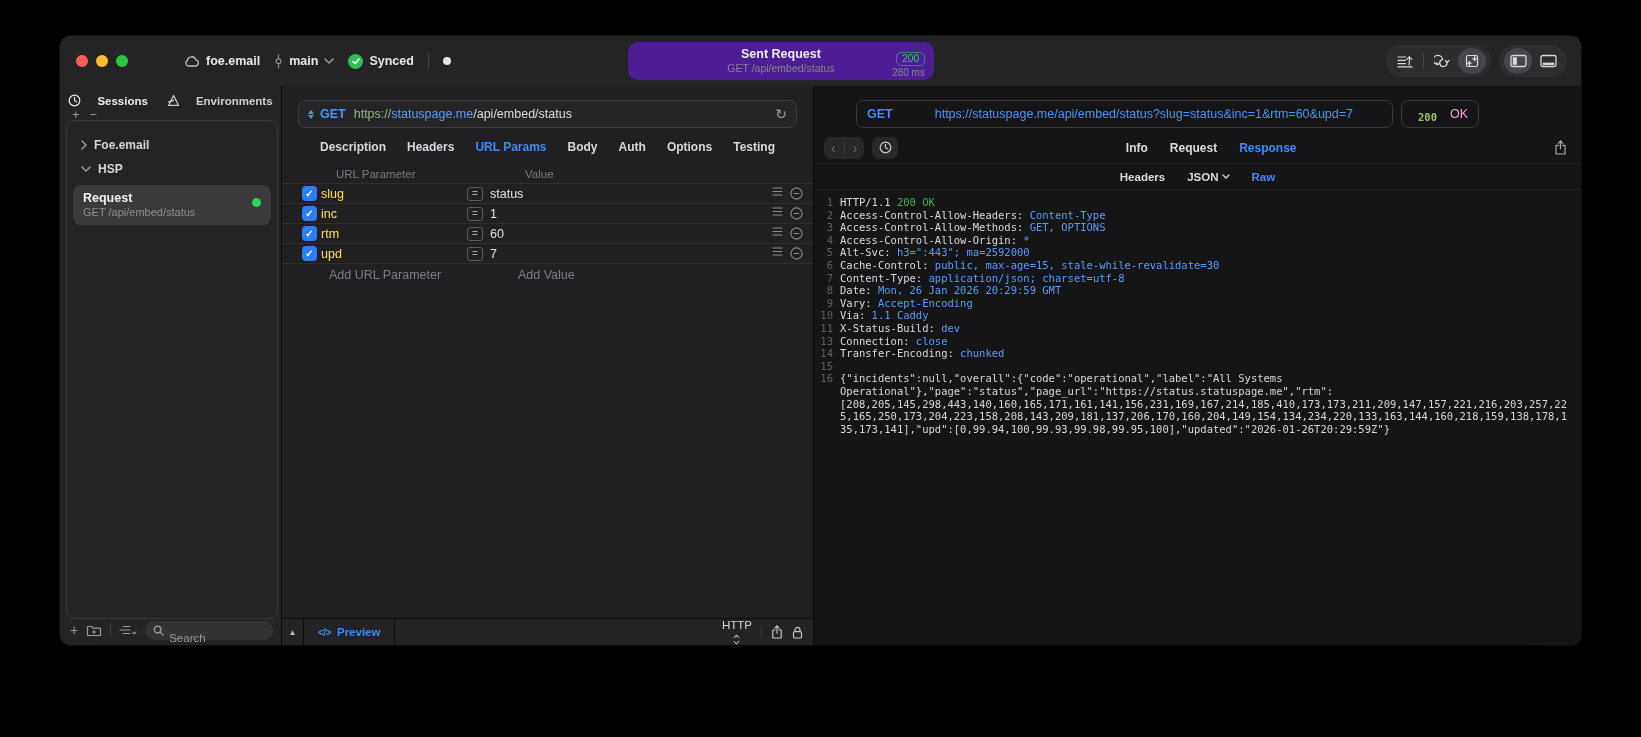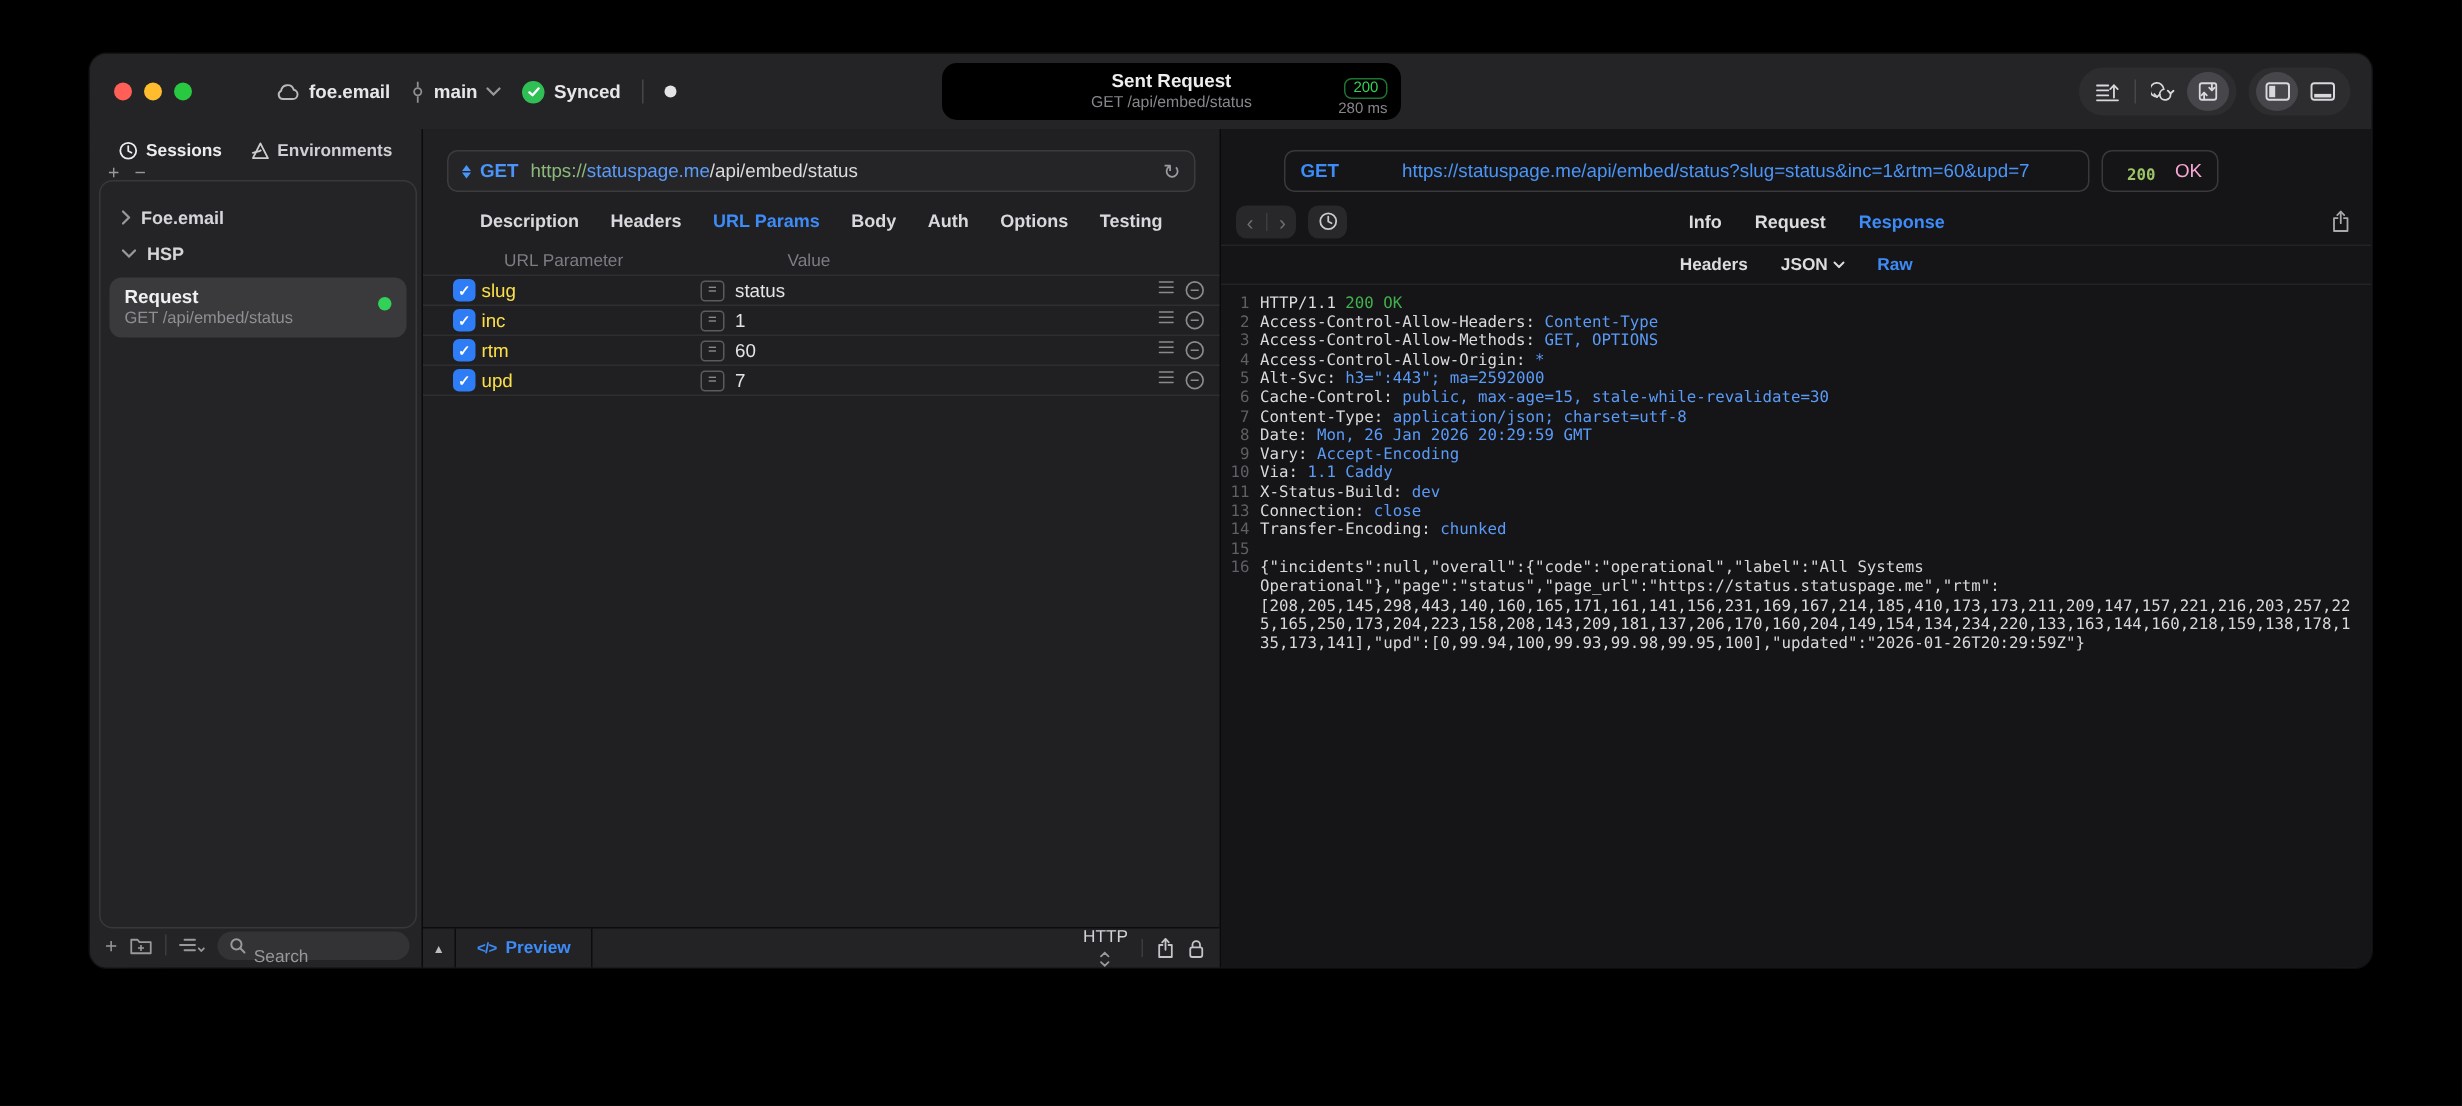--- a/index.html
+++ b/index.html
@@ -21,21 +21,21 @@
   .tb-item { display:flex; align-items:center; gap:6px; font-size:12.5px; font-weight:bold; color:#e7e7ea; }
   .tb-left { display:flex; align-items:center; gap:14px; margin-left:56px; }
   .tb-sep { width:1px; height:16px; background:#46464a; }
   .tb-dot { width:8px; height:8px; border-radius:50%; background:#e4e4e6; }
   .muted-ic { color:#b9b9be; display:flex; }
   .sync-ic { width:15px; height:15px; border-radius:50%; background:#2fbf55; display:flex; align-items:center; justify-content:center; }
   .chev { color:#98989d; display:flex; }
 
   .center-widget {
     position:absolute; left:47.4%; top:6px; transform:translateX(-50%);
-    width:306px; height:38px; background:#000000; border-radius:10px;
+    width:306px; height:38px; background:#4c1d95; border-radius:10px;
     display:flex; align-items:center; justify-content:center;
   }
   .cw-text { text-align:center; line-height:1.25; }
   .cw-title { font-size:12.5px; font-weight:bold; color:#eeeef0; }
   .cw-sub { font-size:10.5px; color:#86868b; }
   .cw-status { position:absolute; right:9px; top:5px; text-align:right; line-height:1.2; }
   .cw-badge { display:inline-block; font-size:10px; color:#35d158; border:1px solid rgba(53,209,88,.55); border-radius:5px; padding:0 5px; }
   .cw-time { font-size:10px; color:#86868b; margin-top:1px; }
 
   .tb-right { position:absolute; right:14px; top:9px; display:flex; gap:8px; }
@@ -43,21 +43,21 @@
   .ip-btn { width:28px; height:26px; display:flex; align-items:center; justify-content:center; color:#d9d9dd; border-radius:50%; }
   .ip-btn.sel { background:#47474b; }
   .ip-div { width:1px; height:16px; background:#47474b; margin:0 2px; }
 
   
   .main { flex:1; display:flex; min-height:0; }
 
   
   .sidebar { width:222px; flex:0 0 222px; background:#242427; border-right:1px solid #0a0a0a; display:flex; flex-direction:column; }
   .sb-tabs { display:flex; justify-content:center; gap:18px; padding:8px 0 2px; font-size:11.5px; font-weight:bold; }
-  .sb-tab { display:flex; align-items:center; gap:5px; color:#ececef; }
+  .sb-tab { display:flex; align-items:center; gap:16px; color:#ececef; }
   .sb-tab.dim { color:#cfcfd3; }
   .sb-addrem { display:flex; gap:10px; padding:0 0 0 12px; height:14px; color:#98989d; font-size:13px; line-height:12px; }
   .sb-addrem span { cursor:default; }
   .sb-panel { flex:1; margin:-3px 3px 0 6px; border:1px solid #38383b; border-radius:9px; padding:12px 6px; overflow:hidden; }
   .tree-row { display:flex; align-items:center; gap:7px; height:24px; padding-left:8px; font-size:12px; font-weight:bold; color:#d6d6da; }
   .req-card { margin-top:4px; background:#3a3a3d; border-radius:8px; padding:6px 10px 7px; position:relative; }
   .req-title { font-size:12.5px; font-weight:bold; color:#f0f0f2; }
   .req-sub { font-size:11px; color:#8e8e93; margin-top:1px; }
   .req-dot { position:absolute; right:10px; top:13px; width:9px; height:9px; border-radius:50%; background:#32d158; }
   .sb-footer { flex:0 0 26px; display:flex; align-items:center; gap:8px; padding:0 8px 4px 10px; color:#98989d; }
@@ -444,20 +444,24 @@
                 </span>
                 <span>
                   <svg width="13" height="13" viewBox="0 0 13 13" fill="none" stroke="currentColor" stroke-width="1.1">
                     <circle cx="6.5" cy="6.5" r="5.6"></circle>
                     <line x1="3.8" y1="6.5" x2="9.2" y2="6.5"></line>
                   </svg>
                 </span>
               </span>
             </div>
           </div>
+        <div class="p-add">
+          <span class="c1">Add URL Parameter</span>
+          <span>Add Value</span>
+        </div>
       </div>
 
       <div class="mid-spacer"></div>
 
       <div class="mid-footer">
         <span class="mf-collapse">▲</span>
         <span class="mf-preview">
           <span class="mf-code">&lt;/&gt;</span>
           <span>Preview</span>
         </span>

